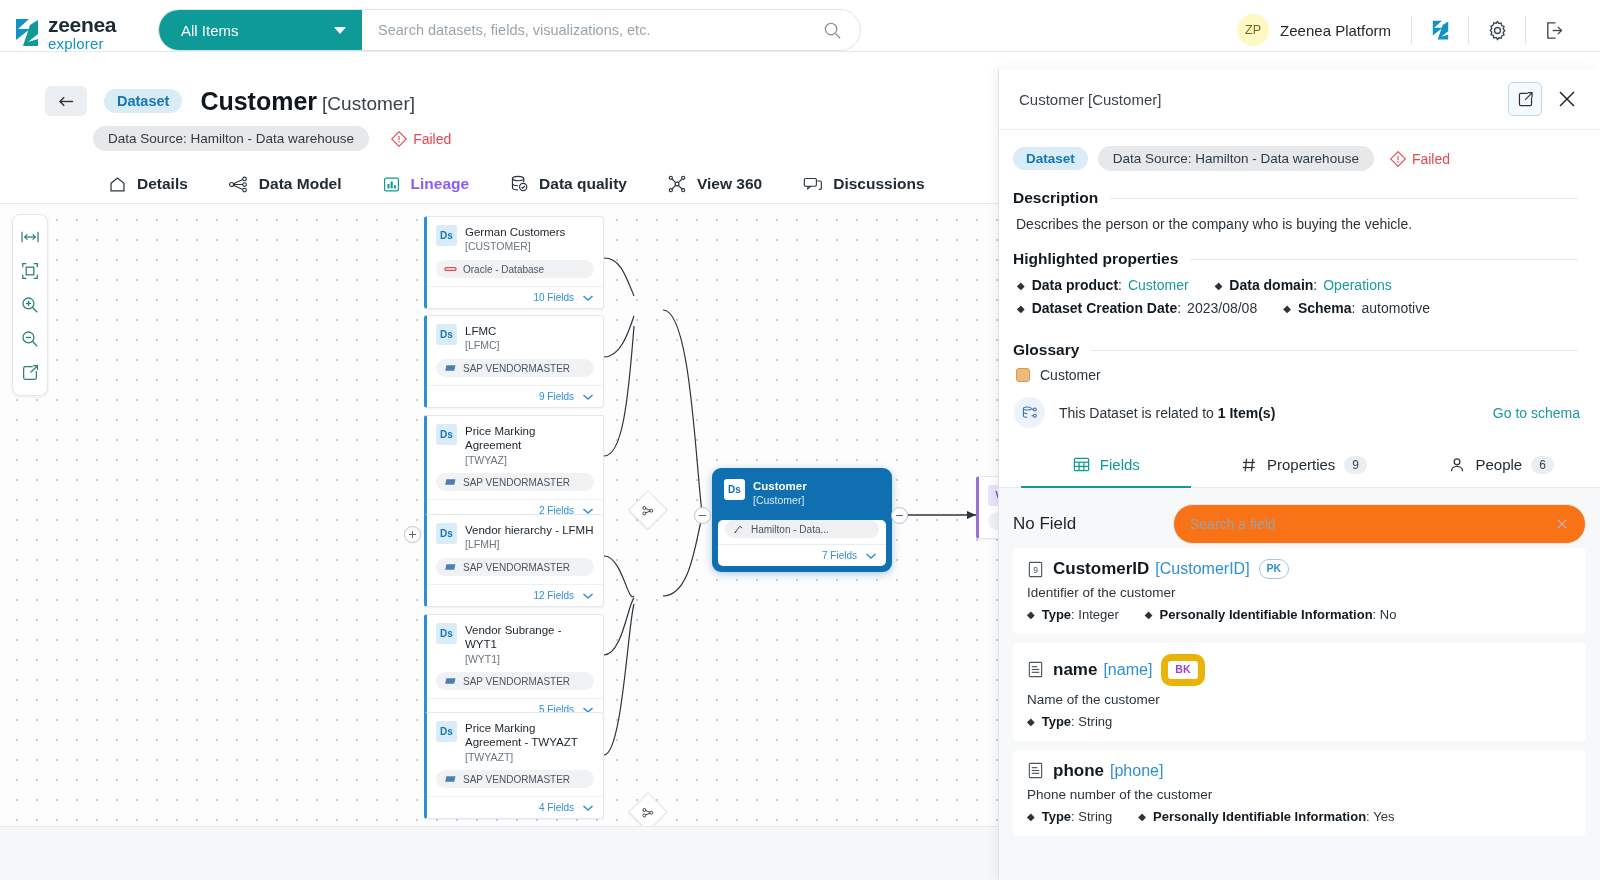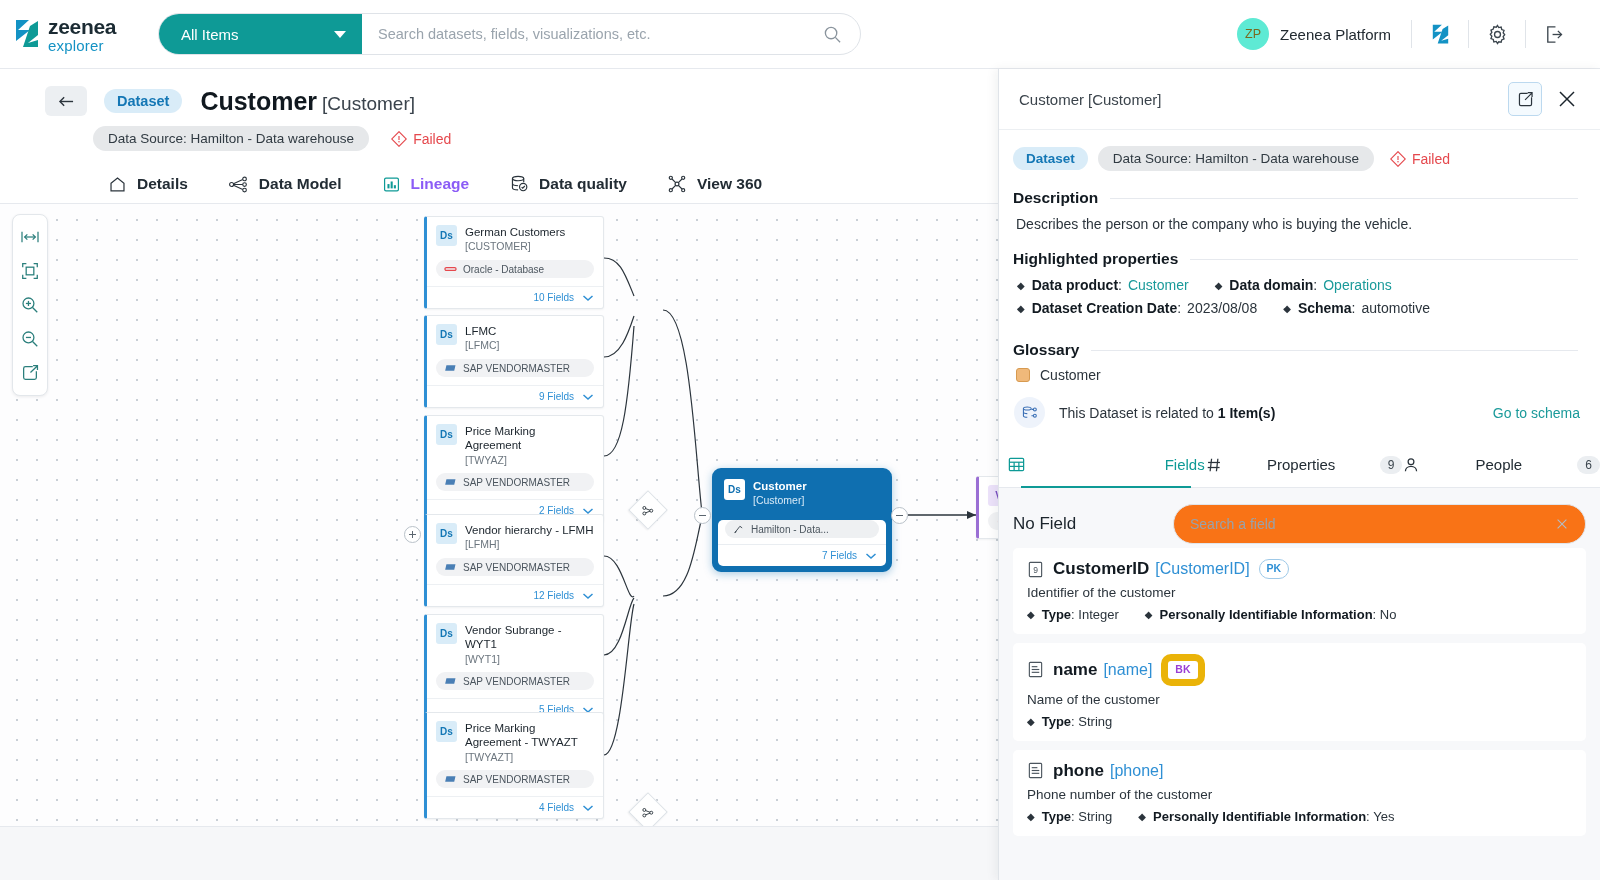--- a/index.html
+++ b/index.html
@@ -7,23 +7,23 @@
     width: 1600px; height: 880px;
     font-family: "Liberation Sans", sans-serif;
     background: #ffffff;
     overflow: hidden;
     color: #1a2027;
   }
   #root { position: relative; width: 1600px; height: 880px; }
 
   
   .topbar {
-    position: absolute; top: 0; left: 0; width: 1600px; height: 69px;
+    position: absolute; top: 0; left: 0; width: 1600px; height: 52px;
     background: #fff; border-bottom: 1px solid #e6e9ee;
-    display: flex; align-items: center;
+    display: flex; align-items: flex-end;
   }
   .logo-wrap { display: flex; align-items: center; margin-left: 14px; width: 125px; }
   .logo-mark { width: 26px; height: 30px; margin-right: 8px; flex: none; }
   .logo-text { line-height: 1.0; }
   .logo-zeenea { font-size: 21px; font-weight: 700; color: #1b2b33; letter-spacing: -0.3px; }
   .logo-explorer { font-size: 15px; color: #1392c4; letter-spacing: 0.2px; margin-top:1px;}
 
   .search-group {
     display: flex; align-items: center; margin-left: 19px;
     height: 42px; border-radius: 21px; width: 703px;
@@ -40,21 +40,21 @@
   }
   .searchbox { flex: 1; display: flex; align-items: center; padding: 0 18px 0 16px; height: 42px; }
   .searchbox input {
     border: 0; outline: 0; flex: 1; font-size: 14.5px; color: #33404a;
     font-family: "Liberation Sans", sans-serif; background: transparent;
   }
   .searchbox input::placeholder { color: #9aa4ad; }
 
   .topbar-right { margin-left: auto; display: flex; align-items: center; height: 42px; padding-right: 18px; }
   .avatar {
-    width: 32px; height: 32px; border-radius: 50%; background: #5eead4;
+    width: 32px; height: 32px; border-radius: 50%; background: #fef9c3;
     color: #7a6a20; font-size: 12.5px; display: flex; align-items: center; justify-content: center;
     margin-right: 11px; font-weight: 400;
   }
   .user-name { font-size: 15px; color: #222a31; margin-right: 20px; }
   .vdiv { width: 1px; height: 28px; background: #e0e4e9; }
   .icon-btn { width: 56px; height: 42px; display: flex; align-items: center; justify-content: center; cursor: pointer; }
 
   
   .pagehead { position: absolute; top: 69px; left: 0; width: 998px; height: 135px; background: #fff; }
   .ph-row1 { display: flex; align-items: center; padding: 17px 0 0 45px; }
@@ -208,21 +208,21 @@
   .rel-ico {
     width: 31px; height: 31px; border-radius: 50%; background: #eef3fb;
     display: flex; align-items: center; justify-content: center; margin-right: 14px; flex: none;
   }
   .rel-txt { font-size: 14px; color: #2b343c; }
   .rel-txt b { color: #121a21; }
   .rel-link { margin-left: auto; color: #1a9a9a; font-size: 14px; cursor: pointer; }
 
   .ptabs { display: flex; margin-top: 14px; border-bottom: 1px solid #e6e9ee; padding-left: 8px; }
   .ptab {
-    flex: 1; height: 45px; display: flex; align-items: center; justify-content: space-between;
+    flex: 1; height: 45px; display: flex; align-items: center; justify-content: center;
     font-size: 15px; color: #222c34; cursor: pointer; position: relative; font-weight: 400;
   }
   .ptab svg { margin-right: 9px; }
   .ptab.active { color: #0e9a96; }
   .ptab.active::after { content:""; position: absolute; left: 14px; right: 14px; bottom: -1px; height: 2.5px; background: #0e9a96; }
   .ptab .cnt {
     margin-left: 9px; background: #ebeef1; color: #3c464e; font-size: 12px;
     border-radius: 10px; padding: 2px 8px;
   }
 
@@ -376,20 +376,28 @@
       <div class="tab">
         <svg width="20" height="20" viewBox="0 0 22 22" fill="none" stroke="#2b343c" stroke-width="1.3">
           <circle cx="11" cy="11" r="2.1"></circle>
             <circle cx="4.2" cy="4.2" r="1.7"></circle>
             <circle cx="17.8" cy="4.2" r="1.7"></circle>
           <circle cx="4.2" cy="17.8" r="1.7"></circle>
             <circle cx="17.8" cy="17.8" r="1.7"></circle>
           <path d="M5.5 5.5l4 4M16.5 5.5l-4 4M5.5 16.5l4-4M16.5 16.5l-4-4"></path>
         </svg>
         <span>View 360</span>
+      </div>
+      <div class="tab">
+        <svg width="21" height="19" viewBox="0 0 24 22" fill="none" stroke="#2b343c" stroke-width="1.3">
+          <rect x="2.5" y="4" width="14" height="9" rx="1.6"></rect>
+            <path d="M6.5 13v3l3.6-3"></path>
+          <path d="M17.5 7h3.2a1.6 1.6 0 011.6 1.6V15a1.6 1.6 0 01-1.6 1.6h-1.4"></path>
+        </svg>
+        <span>Discussions</span>
       </div>
     </div>
   </div>
   <div class="tabs-underline"></div>
 
   <div class="canvas">
 
     <svg class="edges">
       <g fill="none" stroke="#2b343c" stroke-width="1.2">
         <path d="M604 54 C 620 54, 625 70, 634 92"></path>

